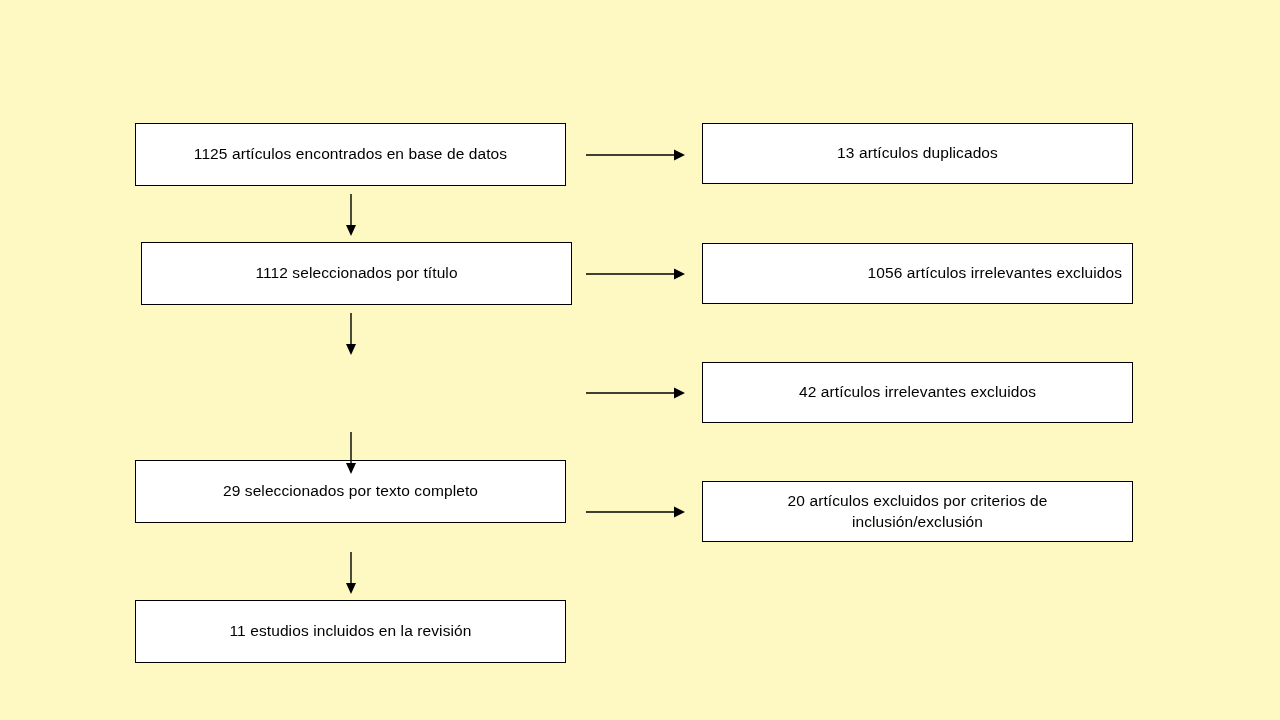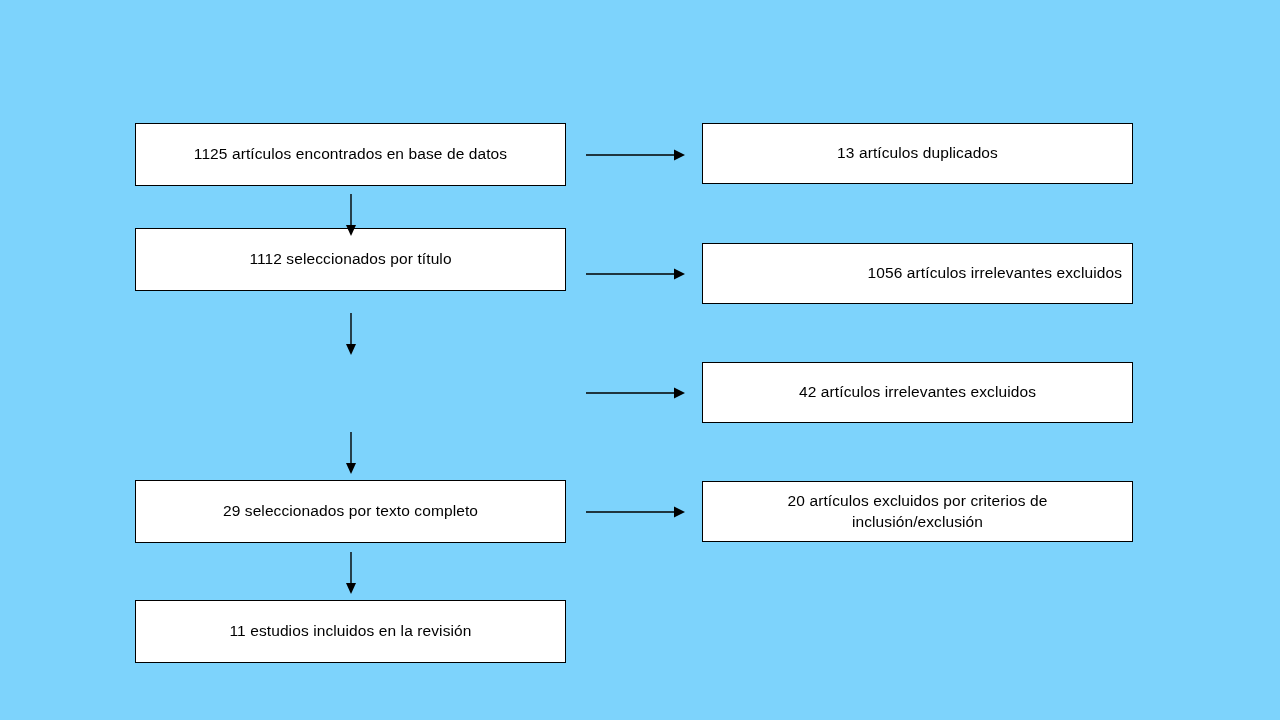--- a/index.html
+++ b/index.html
@@ -11,21 +11,21 @@
     width: 1280px;
     height: 720px;
     font-family: "Liberation Sans", sans-serif;
     color: #000000;
     overflow: hidden;
   }
   #canvas {
     position: relative;
     width: 1280px;
     height: 720px;
-    background: #7dd3fc;
+    background: #fef9c3;
   }
   .node-box {
     position: absolute;
     box-sizing: border-box;
     border: 1.5px solid #000000;
     background: #ffffff;
     display: flex;
     align-items: center;
     justify-content: center;
     text-align: center;
@@ -45,23 +45,23 @@
     height: 63px;
   }
   
   .col-right {
     left: 690px;
     width: 431px;
     height: 61px;
     margin-left: 12px;
   }
   .row-1 { top: 123px; }
-  .row-2 { top: 228px; }
+  .row-2 { top: 242px; margin-left: 6px; }
   .row-3 { top: 361px; }
-  .row-4 { top: 480px; }
+  .row-4 { top: 460px; }
   .row-5 { top: 600px; text-align: right; }
 
   .row-1r { top: 123px; }
   .row-2r { top: 243px; justify-content: flex-end; }
   .row-3r { top: 362px; }
   .row-4r { top: 481px; }
 
   
   .arrow-h {
     position: absolute;

